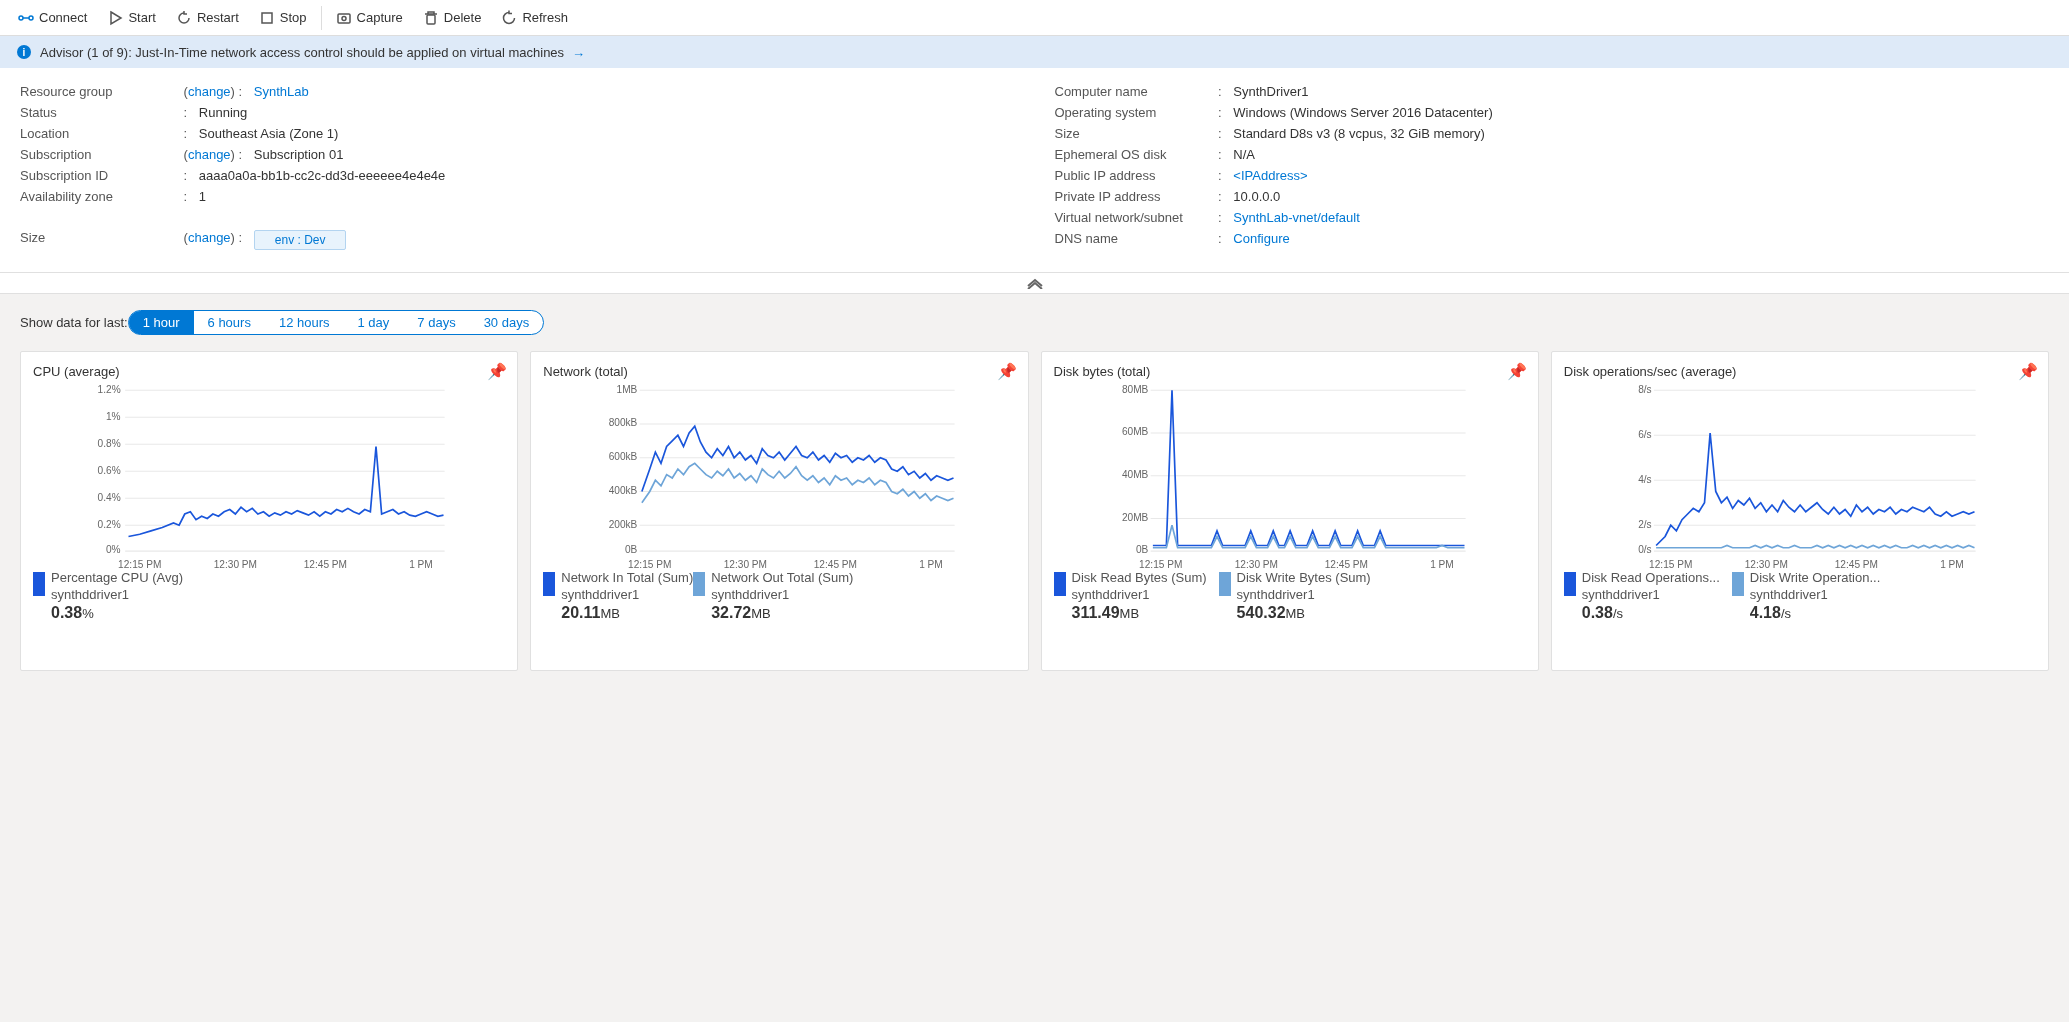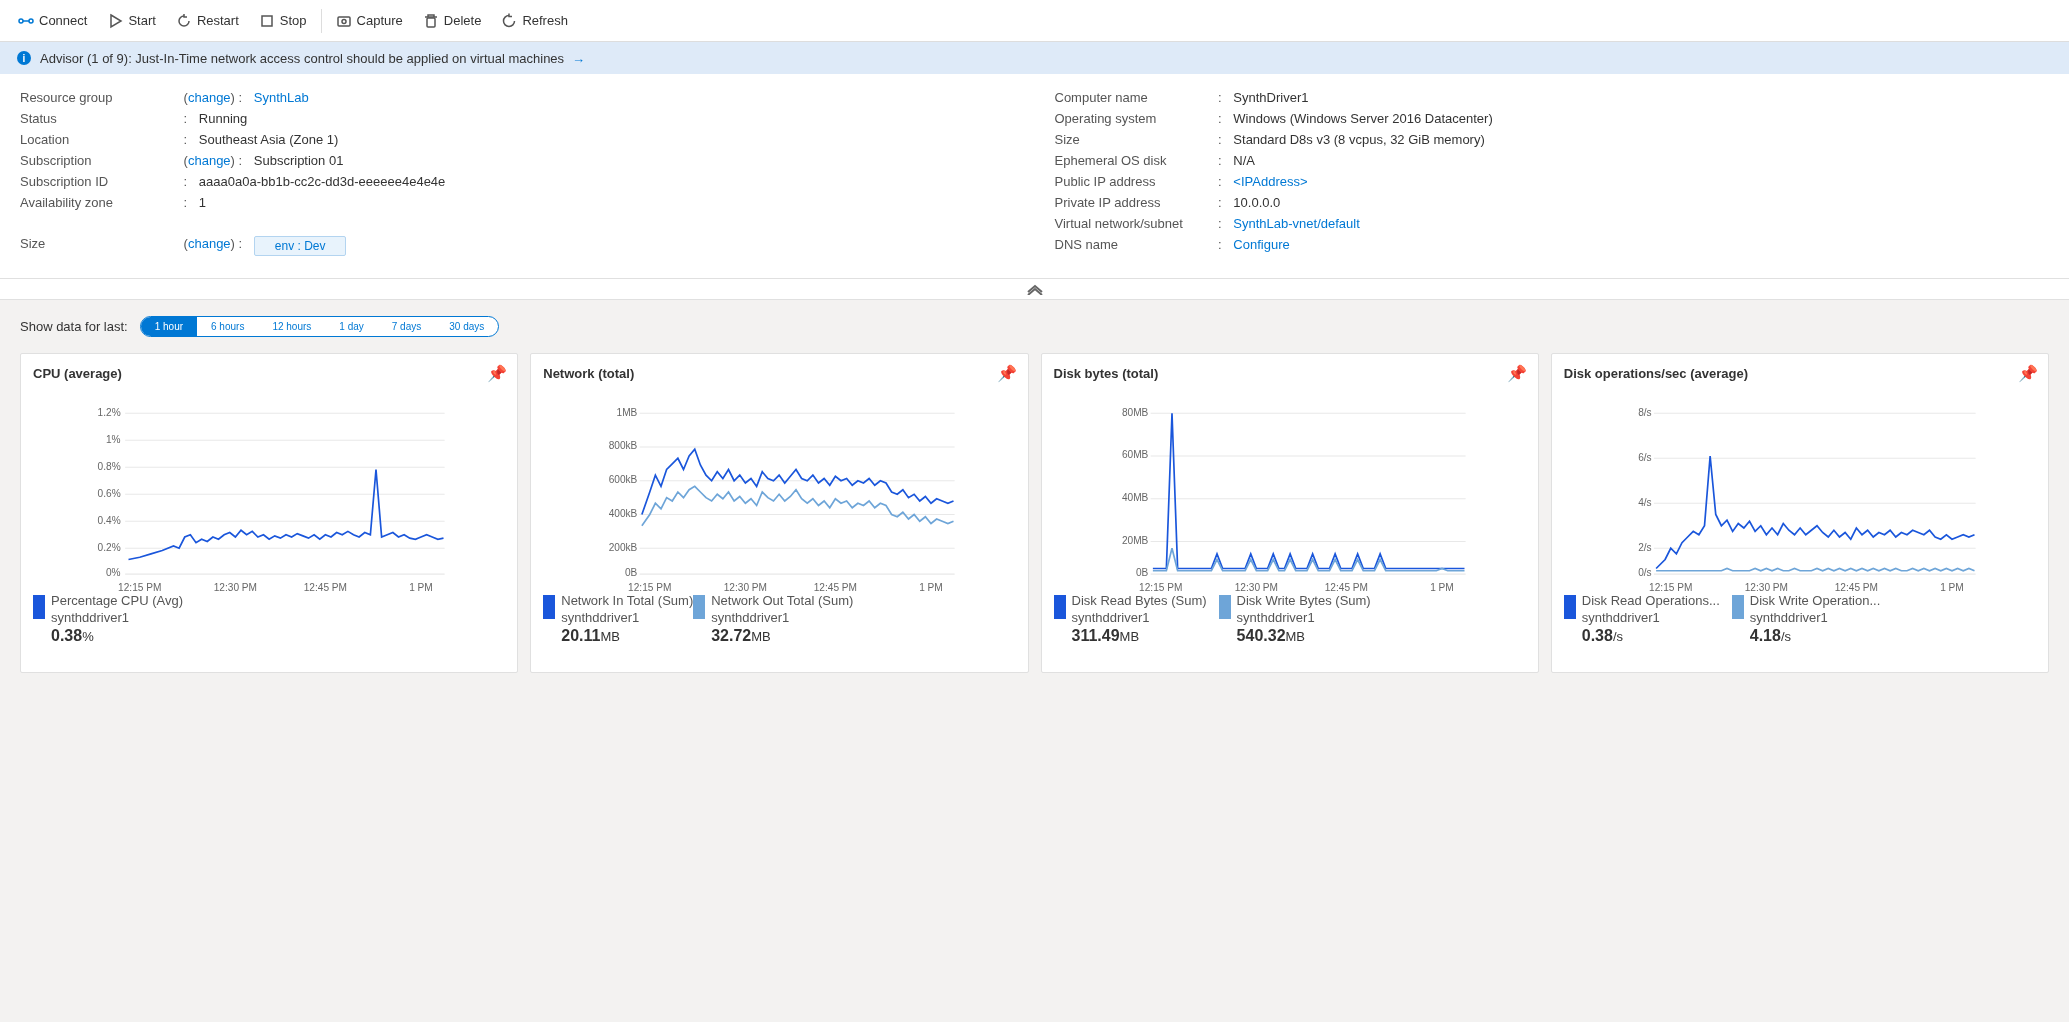--- a/index.html
+++ b/index.html
@@ -1,21 +1,21 @@
 <!DOCTYPE html>
 <html><head>
   <meta charset="utf-8">
   <style>
     * { box-sizing: border-box; margin: 0; padding: 0; }
     body { font-family: 'Segoe UI', Arial, sans-serif; font-size: 13px; color: #333; background: #f3f2f1; }
     
     
     .toolbar {
       display: flex; align-items: center; background: #fff;
-      border-bottom: 1px solid #ddd; padding: 0 8px; height: 42px;
+      border-bottom: 1px solid #ddd; padding: 0 8px; height: 36px;
     }
     .toolbar-btn {
       display: flex; align-items: center; gap: 5px;
       background: none; border: none; cursor: pointer;
       padding: 4px 10px; font-size: 13px; color: #333;
       border-radius: 2px;
     }
     .toolbar-btn svg { width: 16px; height: 16px; }
     .toolbar-divider { width: 1px; height: 24px; background: #ddd; margin: 0 4px; }
 
@@ -51,47 +51,47 @@
     
     .collapse-bar {
       background: #fff; display: flex; justify-content: center;
       align-items: center; padding: 4px; cursor: pointer;
       border-bottom: 1px solid #e0e0e0;
     }
 
     
     .monitoring-section { background: #f3f2f1; padding: 16px 20px; }
     .show-data-row {
-      display: flex; align-items: center; gap: 12px; margin-bottom: 16px;
+      display: flex; align-items: center; margin-bottom: 16px;
     }
     .show-data-label { font-size: 13px; color: #333; }
     .time-filter {
       display: flex; align-items: center;
       border: 1px solid #0078d4; border-radius: 16px;
       overflow: hidden; background: #fff;
     }
     .time-btn {
-      padding: 4px 14px; font-size: 10px; cursor: pointer;
+      padding: 4px 14px; font-size: 13px; cursor: pointer;
       border: none; background: none; color: #0078d4;
     }
     .time-btn.active {
       background: #0078d4; color: #fff;
     }
 
     
     .charts-grid {
       display: grid; grid-template-columns: repeat(4, 1fr); gap: 12px;
     }
     .chart-card {
       background: #fff; border: 1px solid #e0e0e0;
       border-radius: 2px; padding: 12px; position: relative;
       min-height: 320px;
     }
     .chart-title {
-      font-size: 13px; font-weight: 700; color: #333; margin-bottom: 21px;
+      font-size: 13px; font-weight: 400; color: #333; margin-bottom: 0;
     }
     .chart-pin {
       position: absolute; top: 10px; right: 10px;
       cursor: pointer; color: #666; font-size: 16px;
     }
     .chart-area { width: 100%; height: 180px; }
     
     .chart-legend { margin-top: 8px; }
     .legend-item {
       display: flex; align-items: flex-start; gap: 6px; margin-bottom: 4px;

